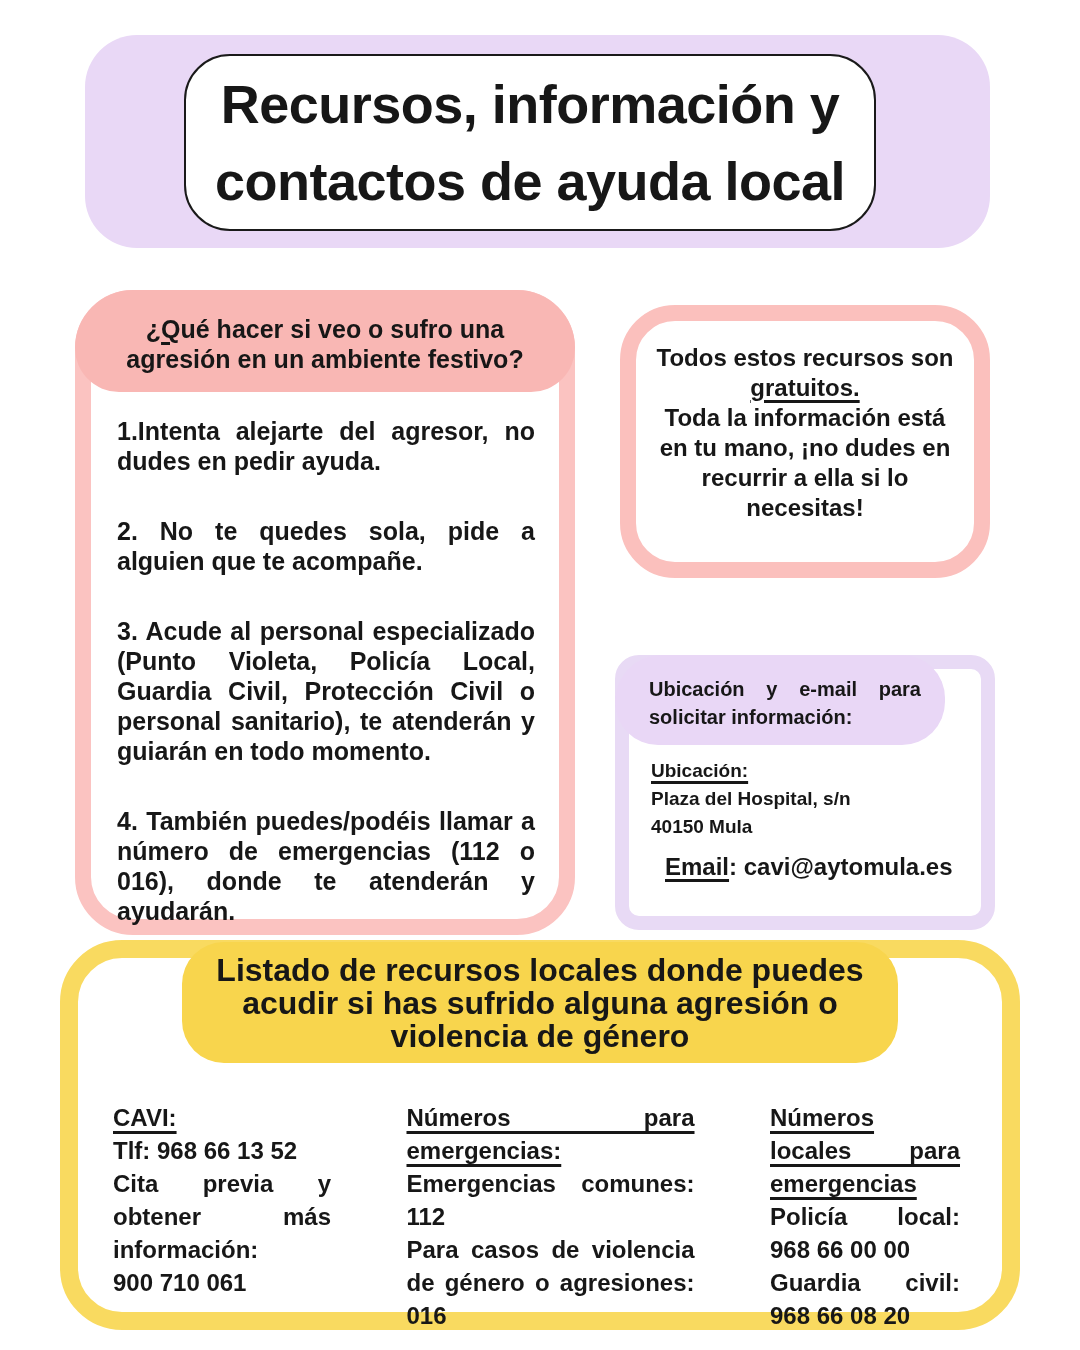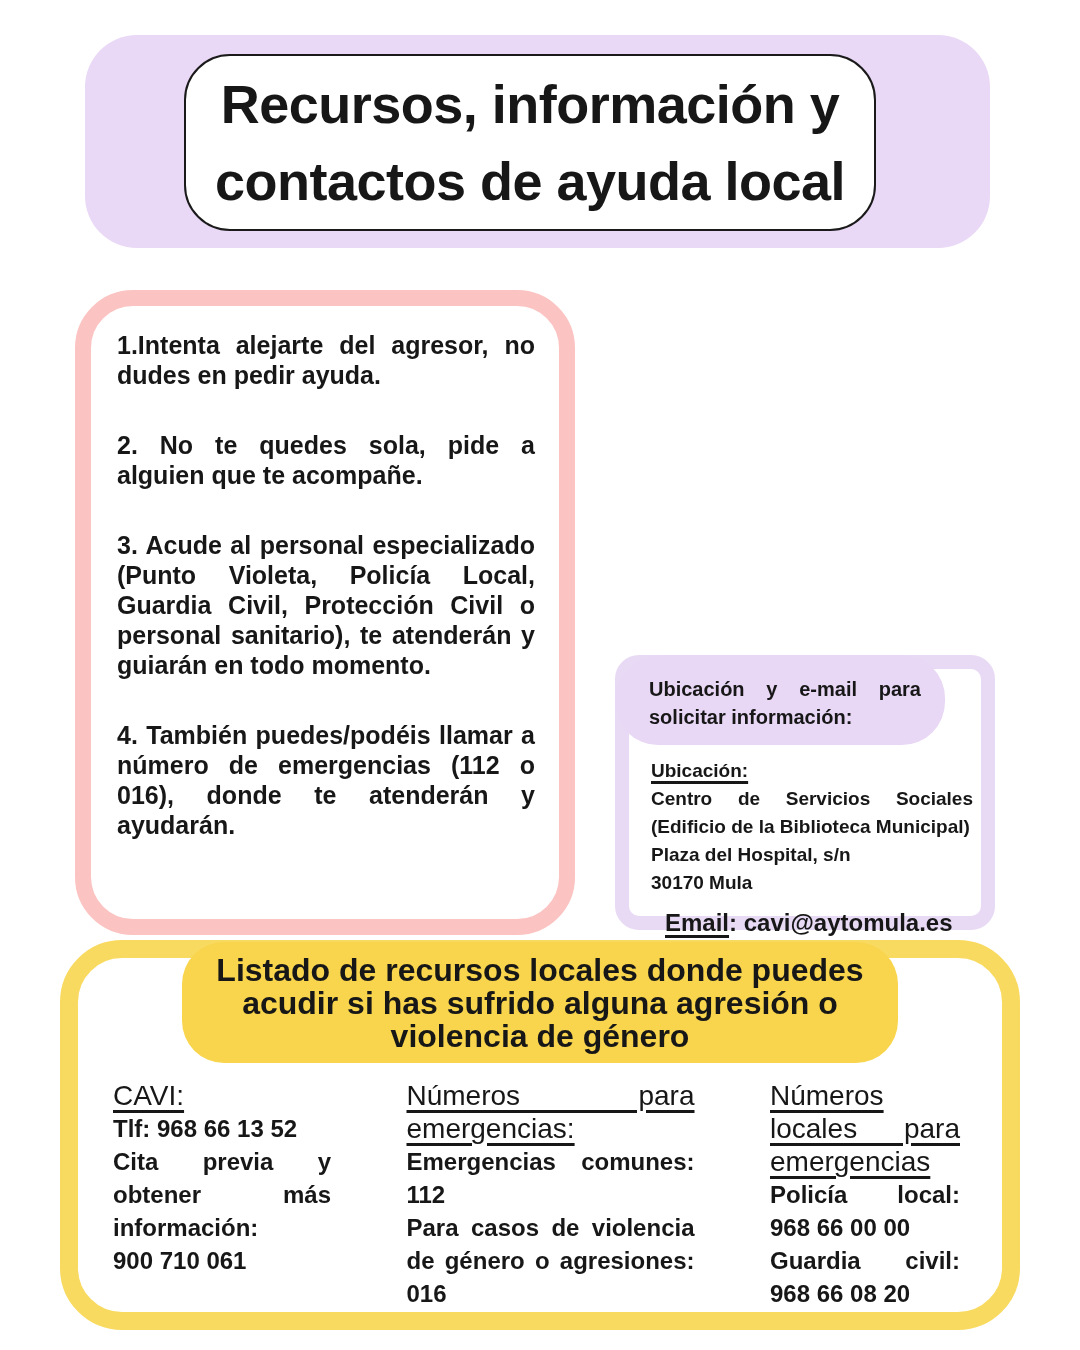--- a/index.html
+++ b/index.html
@@ -111,56 +111,62 @@
     padding: 12px 26px 10px;
     text-align: center;
     font-size: 32px; line-height: 33px;
   }
   .columns {
     display: flex; justify-content: space-between;
     padding: 16px 42px 0 35px;
   }
   .col { font-size: 24px; line-height: 33px; text-align: justify; text-justify: inter-word; }
   .col h3 {
-    font-size: 28px; line-height: 33px; font-weight: 400;
+    font-size: 24px; line-height: 33px; font-weight: 700;
     text-decoration: underline; text-decoration-thickness: 2.5px; text-underline-offset: 5px;
     text-align: justify;
+    margin-top: 22px;
   }
   .col-1 { width: 218px; }
   .col-2 { width: 288px; }
   .col-3 { width: 190px; }
 </style>
 </head>
 <body>
 
 <div class="poster">
 
   <div class="header-card">
     <div class="header-inner">
       <div class="page-title">Recursos, información y contactos de ayuda local</div>
     </div>
   </div>
 
   <div class="wtd-card">
+    <div class="wtd-header"><span>¿</span><span class="u">Q</span><span>ué hacer si veo o sufro una agresión en un ambiente festivo?</span></div>
     <div class="wtd-body">
       <p>1.Intenta alejarte del agresor, no dudes en pedir ayuda.</p>
       <p>2. No te quedes sola, pide a alguien que te acompañe.</p>
       <p>3. Acude al personal especializado (Punto Violeta, Policía Local, Guardia Civil, Protección Civil o personal sanitario), te atenderán y guiarán en todo momento.</p>
       <p>4. También puedes/podéis llamar a número de emergencias (112 o 016), donde te atenderán y ayudarán.</p>
     </div>
   </div>
 
+  <div class="free-card">
+    <div>Todos estos recursos son</div>
+    <div class="u">gratuitos.</div>
+    <div>Toda la información está en tu mano, ¡no dudes en recurrir a ella si lo necesitas!</div>
+  </div>
 
   <div class="contact-card">
     <div class="contact-header">Ubicación y e-mail para solicitar información:</div>
     <div class="contact-body">
       <p class="u" style="text-align:left">Ubicación:</p>
-      <p>Centro de Servicios Sociales (Edificio de la Biblioteca Municipal)</p>
       <p style="text-align:left">Plaza del Hospital, s/n</p>
-      <p style="text-align:left">30170 Mula</p>
+      <p style="text-align:left">40150 Mula</p>
       <p class="contact-email"><span class="u">Email</span><span>: cavi@aytomula.es</span></p>
     </div>
   </div>
 
   <div class="resources-card">
     <div class="resources-pill">Listado de recursos locales donde puedes acudir si has sufrido alguna agresión o violencia de género</div>
     <div class="columns">
       <div class="col col-1">
         <h3>CAVI:</h3>
         <p>Tlf: 968 66 13 52</p>

